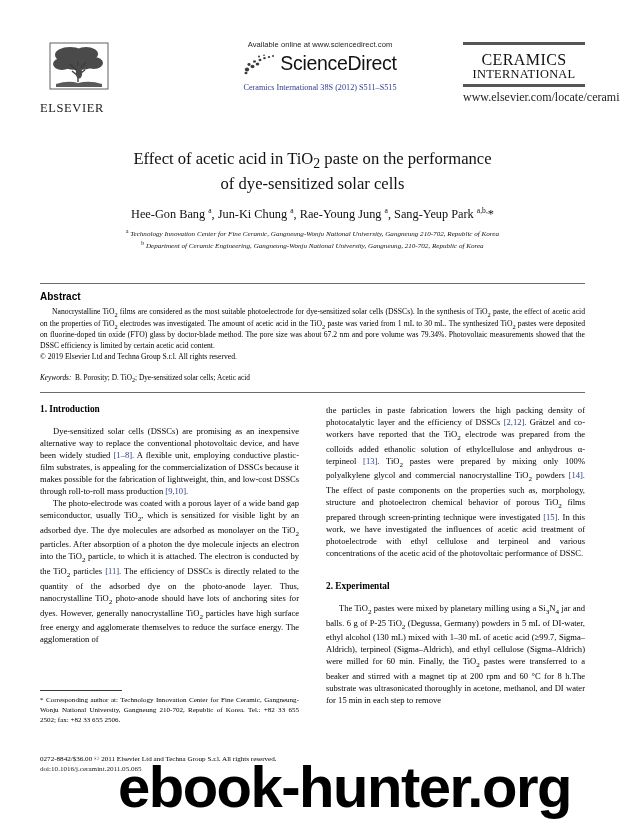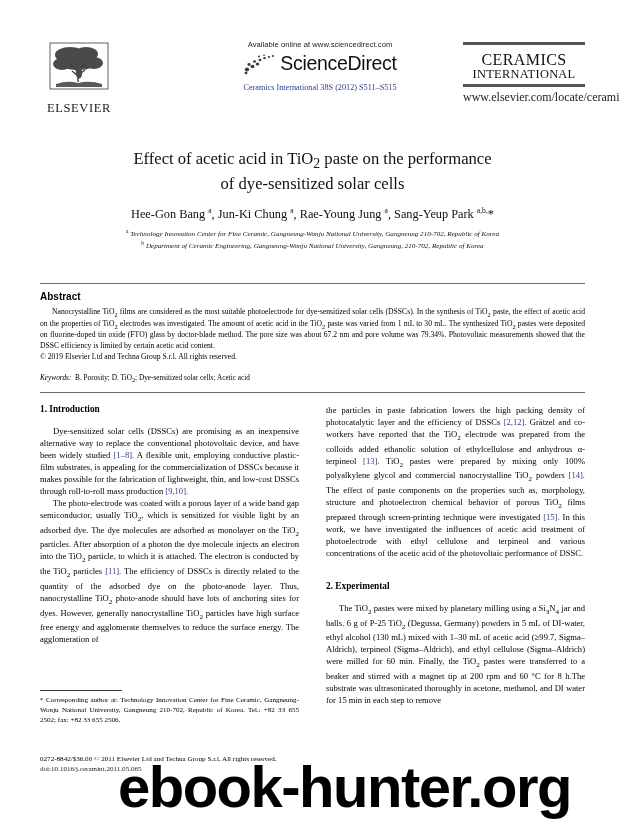--- a/index.html
+++ b/index.html
@@ -26,21 +26,20 @@
     position: absolute;
     left: 40px; top: 40px;
     width: 545px;
     height: 90px;
   }
 
   .elsevier-logo {
     position: absolute;
     left: 0; top: 2px;
     width: 78px;
-    text-align: center;
   }
   .elsevier-tree {
     width: 62px; height: 58px;
     margin: 0 auto;
     display: block;
   }
   .elsevier-word {
     font-family: "Liberation Serif", serif;
     font-size: 12.5px;
     letter-spacing: 0.6px;

